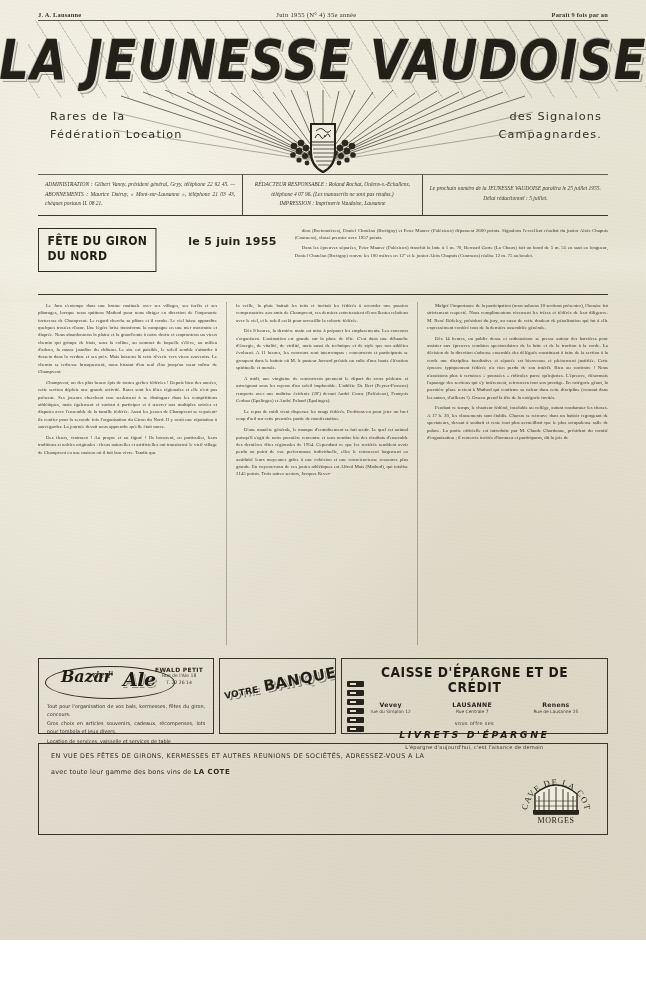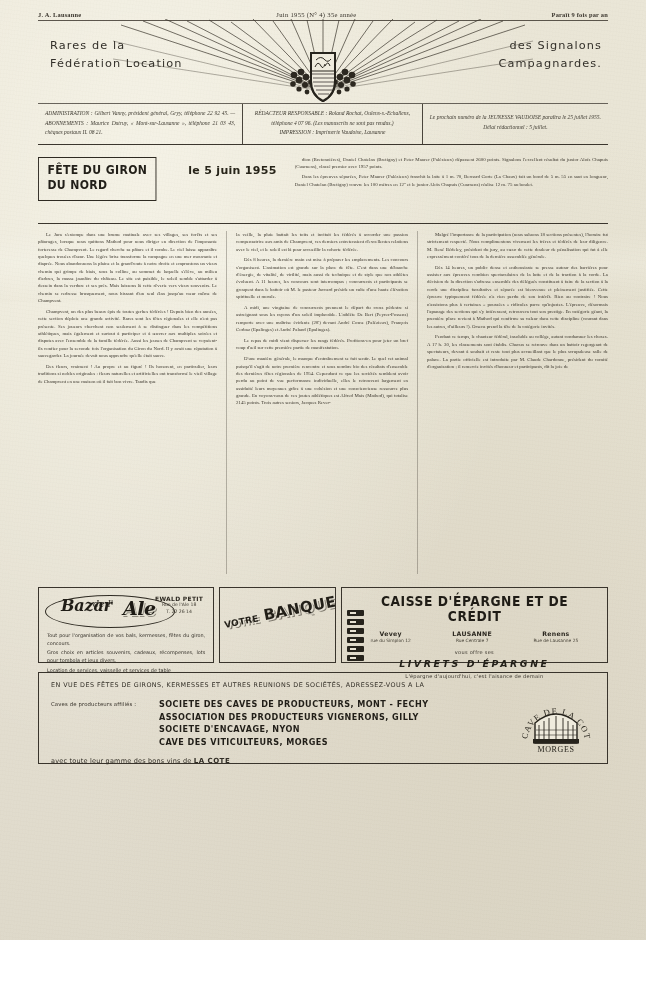--- a/index.html
+++ b/index.html
@@ -272,20 +272,24 @@
 
 <div id="sheet">
 
   <div class="dateline">
     <span>J. A.   Lausanne</span>
     <span class="mid">Juin 1955  (N° 4)  35e année</span>
     <span>Paraît 9 fois par an</span>
   </div>
   <div class="rule-top"></div>
 
+  <div class="masthead">
+    <div class="mast-title">LA JEUNESSE VAUDOISE</div>
+    <div class="mast-hatch"></div>
+  </div>
 
   <div class="subband">
     <div class="rays">
       <svg width="420" height="78" viewBox="0 0 420 78">
         <g stroke="#3b362d" stroke-width="1" fill="none" opacity="0.8">
           <path d="M210 72 L8 6"></path>
             <path d="M210 72 L30 2"></path>
             <path d="M210 72 L52 0"></path>
           <path d="M210 72 L74 2"></path>
             <path d="M210 72 L96 1"></path>
@@ -488,29 +492,20 @@
         </div>
       </div>
       <div class="caisse-offre">vous offre ses</div>
       <div class="caisse-liv">LIVRETS D'ÉPARGNE</div>
       <div class="caisse-slog">L'épargne d'aujourd'hui, c'est l'aisance de demain</div>
     </div>
   </div>
 
   <div class="wine">
     <div class="wine-top">EN VUE DES FÊTES DE GIRONS, KERMESSES ET AUTRES REUNIONS DE SOCIÉTÉS, ADRESSEZ-VOUS A LA</div>
-    <div class="wine-body">
-      <div class="wine-aff">Caves de producteurs affiliés :</div>
-      <div class="wine-list">
-        <div>SOCIETE DES CAVES DE PRODUCTEURS, MONT - FECHY</div>
-        <div>ASSOCIATION DES PRODUCTEURS VIGNERONS, GILLY</div>
-        <div>SOCIETE D'ENCAVAGE, NYON</div>
-        <div>CAVE DES VITICULTEURS, MORGES</div>
-      </div>
-    </div>
     <div class="wine-bot">
       <span>avec toute leur gamme des bons vins de </span><b>LA COTE</b>
     </div>
     <div class="wine-logo">
       <svg width="74" height="66" viewBox="0 0 74 66">
 
         <defs>
           <path id="ring" d="M37 56 m-29 0 a29 29 0 1 1 58 0" fill="none"></path>
         </defs>
         <text font-family="Liberation Serif, serif" font-size="8.5" fill="#26231c" letter-spacing="1.2">

